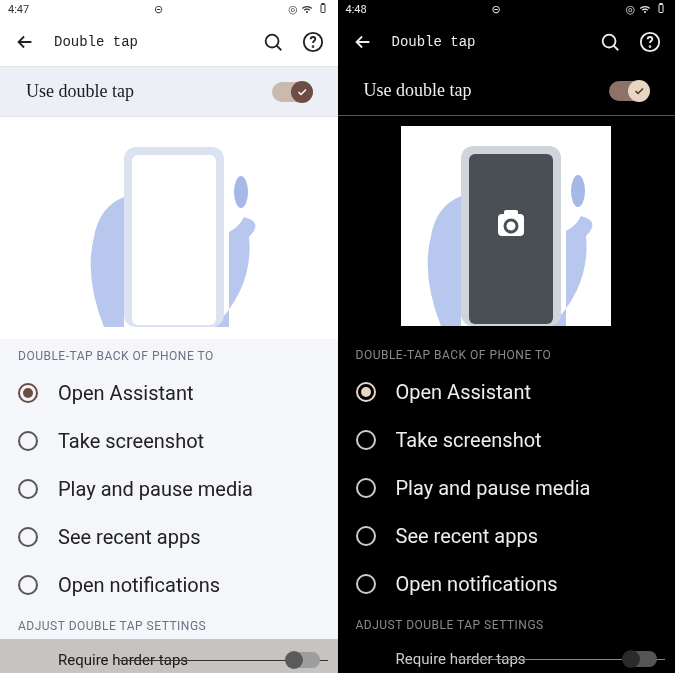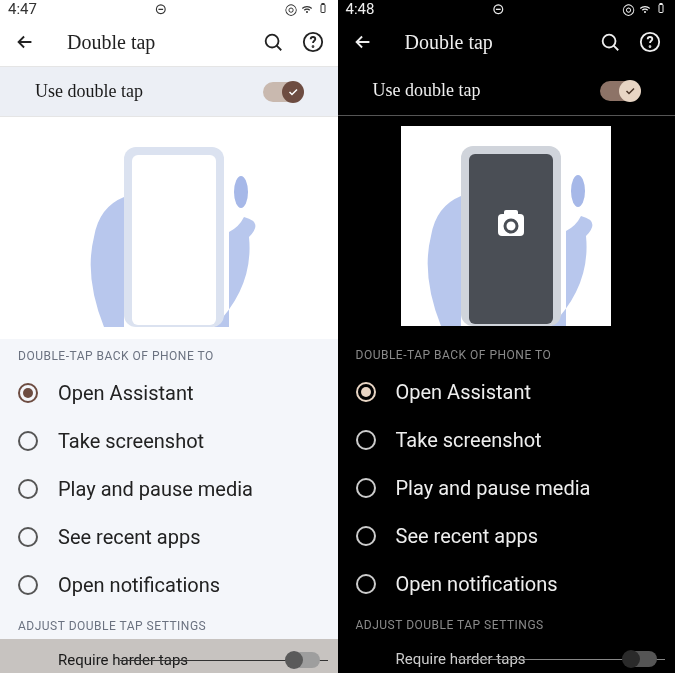--- a/index.html
+++ b/index.html
@@ -2,36 +2,36 @@
 <html><head>
 <meta charset="utf-8">
 <style>
   * { box-sizing: border-box; margin: 0; padding: 0; font-family: -apple-system, BlinkMacSystemFont, 'Segoe UI', Roboto, sans-serif; }
   body { width: 675px; height: 673px; display: flex; background: #fff; overflow: hidden; }
   .pane { width: 337.5px; height: 673px; position: relative; overflow: hidden; }
   .pane.light { background: #fff; color: #1a1a1a; }
   .pane.dark  { background: #000; color: #f0f0f0; }
 
   
-  .statusbar { height: 18px; display:flex; align-items:center; justify-content:space-between; padding: 0 8px; font-size:15px; }
+  .statusbar { height: 18px; display:flex; align-items:center; justify-content:space-between; padding: 0 8px; font-size:11px; }
   .light .statusbar { color:#333; }
   .dark  .statusbar { color:#eee; }
   .status-icons { display:flex; gap:4px; align-items:center; }
   .status-icons svg { width:12px; height:12px; }
 
   
   .appbar { height: 48px; display:flex; align-items:center; padding: 0 14px; gap: 18px; }
-  .appbar .title { flex:1; font-size:20px; font-weight:400; font-family: Liberation Serif, serif; margin-left: 13px; }
+  .appbar .title { flex:1; font-size:14px; font-weight:400; font-family: Liberation Mono, monospace; }
   .appbar .icon { width:22px; height:22px; display:flex; align-items:center; justify-content:center; }
   .appbar svg { width:22px; height:22px; }
   .light .appbar { color:#222; }
   .dark  .appbar { color:#eee; }
 
   
-  .toggle-row { display:flex; align-items:center; padding: 14px 35px; gap: 28px; }
+  .toggle-row { display:flex; align-items:center; padding: 14px 26px; gap: 28px; }
   .toggle-row .lbl { flex:1; font-size:18px; font-family: Georgia, 'Times New Roman', serif; }
   .light .toggle-row { background:#eceff5; border-top:1px solid #e5e5e5; border-bottom:1px solid #e5e5e5;}
   .dark  .toggle-row { background:#000; }
 
   .switch { width:40px; height:20px; border-radius:10px; position:relative; }
   .switch .knob { width:22px; height:22px; border-radius:50%; position:absolute; top:-1px; right:-1px; display:flex; align-items:center; justify-content:center; }
   .light .switch { background:#c9b9af; }
   .light .switch .knob { background:#6d4c41; }
   .dark  .switch { background:#8d7367; }
   .dark  .switch .knob { background:#e8d5c4; }

